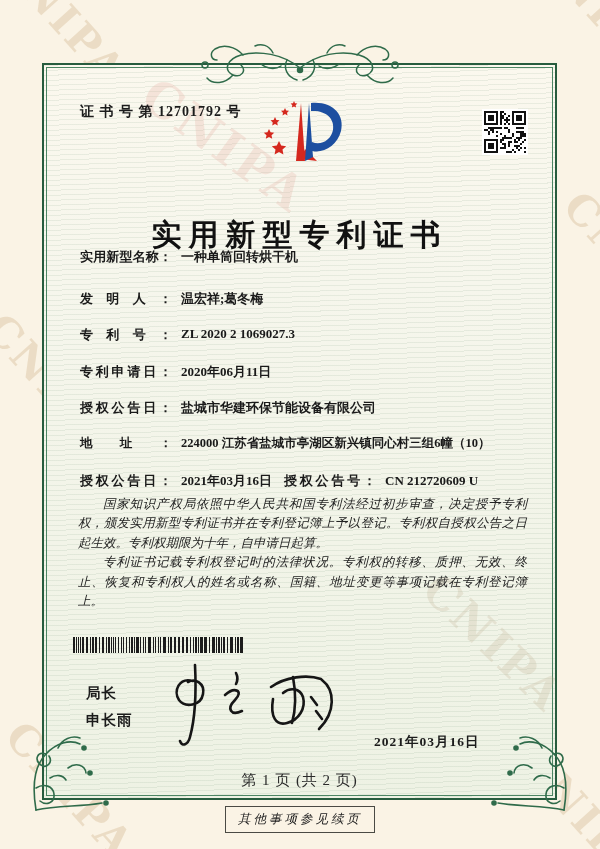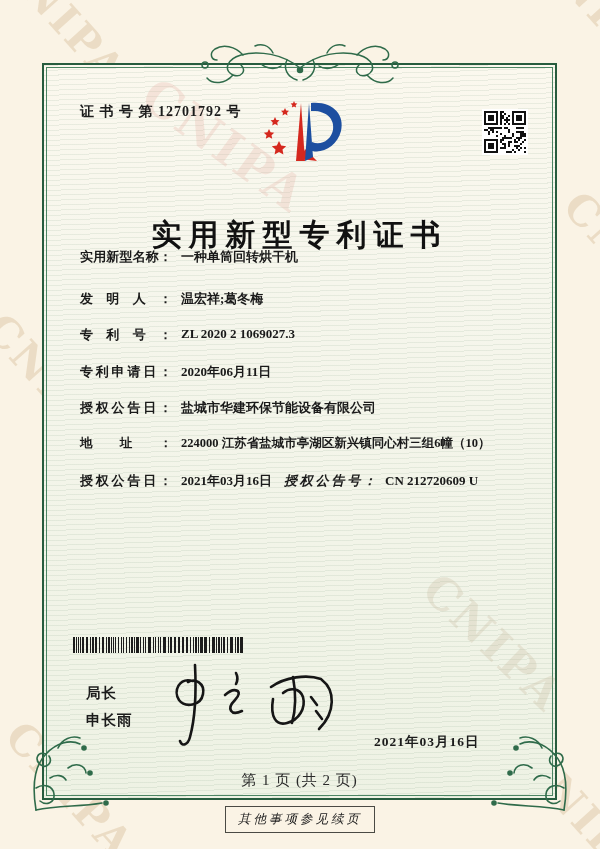--- a/index.html
+++ b/index.html
@@ -29,21 +29,21 @@
   .title { position:absolute; left:0; top:112px; width:100%; text-align:center;
            font-size:30px; font-weight:bold; letter-spacing:7px; color:#111;margin-top:38px; }
 
   
   .frow { position:absolute; left:36px; right:26px; font-size:13px; font-weight:bold;
           color:#1a1a1a; white-space:nowrap; }
   .flabel { display:inline-block; width:92px; text-align:justify; text-align-last:justify;
             vertical-align:top;font-family:Liberation Mono, monospace; }
   .fvalue { margin-left:9px; }
   .fpair2 { margin-left:12px; }
-  .fpair2 .flabel2 { display:inline-block; width:92px; text-align:justify; text-align-last:justify;font-style:italic; }
+  .fpair2 .flabel2 { display:inline-block; width:92px; text-align:justify; text-align-last:justify; }
 
   
   .bodytext { position:absolute; left:34px; right:28px; top:430px; font-size:12.5px;
               font-style:italic; line-height:1.55; color:#222; text-align:justify; }
   .bodytext p { text-indent:2em; }
 
   
   .barcode { position:absolute; left:28px; top:572px; width:178px; height:16px; }
   .signer { position:absolute; left:42px; top:615px; font-family:"Liberation Sans","DejaVu Sans",sans-serif;
             font-weight:bold; font-size:14.5px; color:#1c1c1c; line-height:1.85; letter-spacing:1px; }
@@ -315,20 +315,24 @@
     <div class="frow" style="top:334px;">
       <span class="flabel">授权公告日：</span><span class="fvalue">盐城市华建环保节能设备有限公司</span>
     </div>
     <div class="frow" style="top:370px; font-size:12.5px;">
       <span class="flabel">地址：</span><span class="fvalue">224000 江苏省盐城市亭湖区新兴镇同心村三组6幢（10）</span>
     </div>
     <div class="frow" style="top:407px;">
       <span class="flabel">授权公告日：</span><span class="fvalue">2021年03月16日</span><span class="fpair2"><span class="flabel2">授权公告号：</span><span class="fvalue">CN 212720609 U</span></span>
     </div>
 
+    <div class="bodytext">
+      <p>国家知识产权局依照中华人民共和国专利法经过初步审查，决定授予专利权，颁发实用新型专利证书并在专利登记簿上予以登记。专利权自授权公告之日起生效。专利权期限为十年，自申请日起算。</p>
+      <p>专利证书记载专利权登记时的法律状况。专利权的转移、质押、无效、终止、恢复和专利权人的姓名或名称、国籍、地址变更等事项记载在专利登记簿上。</p>
+    </div>
 
     <svg class="barcode" viewBox="0 0 178 16" preserveAspectRatio="none" id="barcode-svg">
         <rect x="1" y="0" width="2" height="16" fill="#1c1c1c"></rect>
         <rect x="4" y="0" width="1" height="16" fill="#1c1c1c"></rect>
         <rect x="6" y="0" width="1" height="16" fill="#1c1c1c"></rect>
         <rect x="8" y="0" width="1" height="16" fill="#1c1c1c"></rect>
         <rect x="10" y="0" width="2" height="16" fill="#1c1c1c"></rect>
         <rect x="14" y="0" width="2" height="16" fill="#1c1c1c"></rect>
         <rect x="18" y="0" width="1" height="16" fill="#1c1c1c"></rect>
         <rect x="20" y="0" width="2" height="16" fill="#1c1c1c"></rect>

